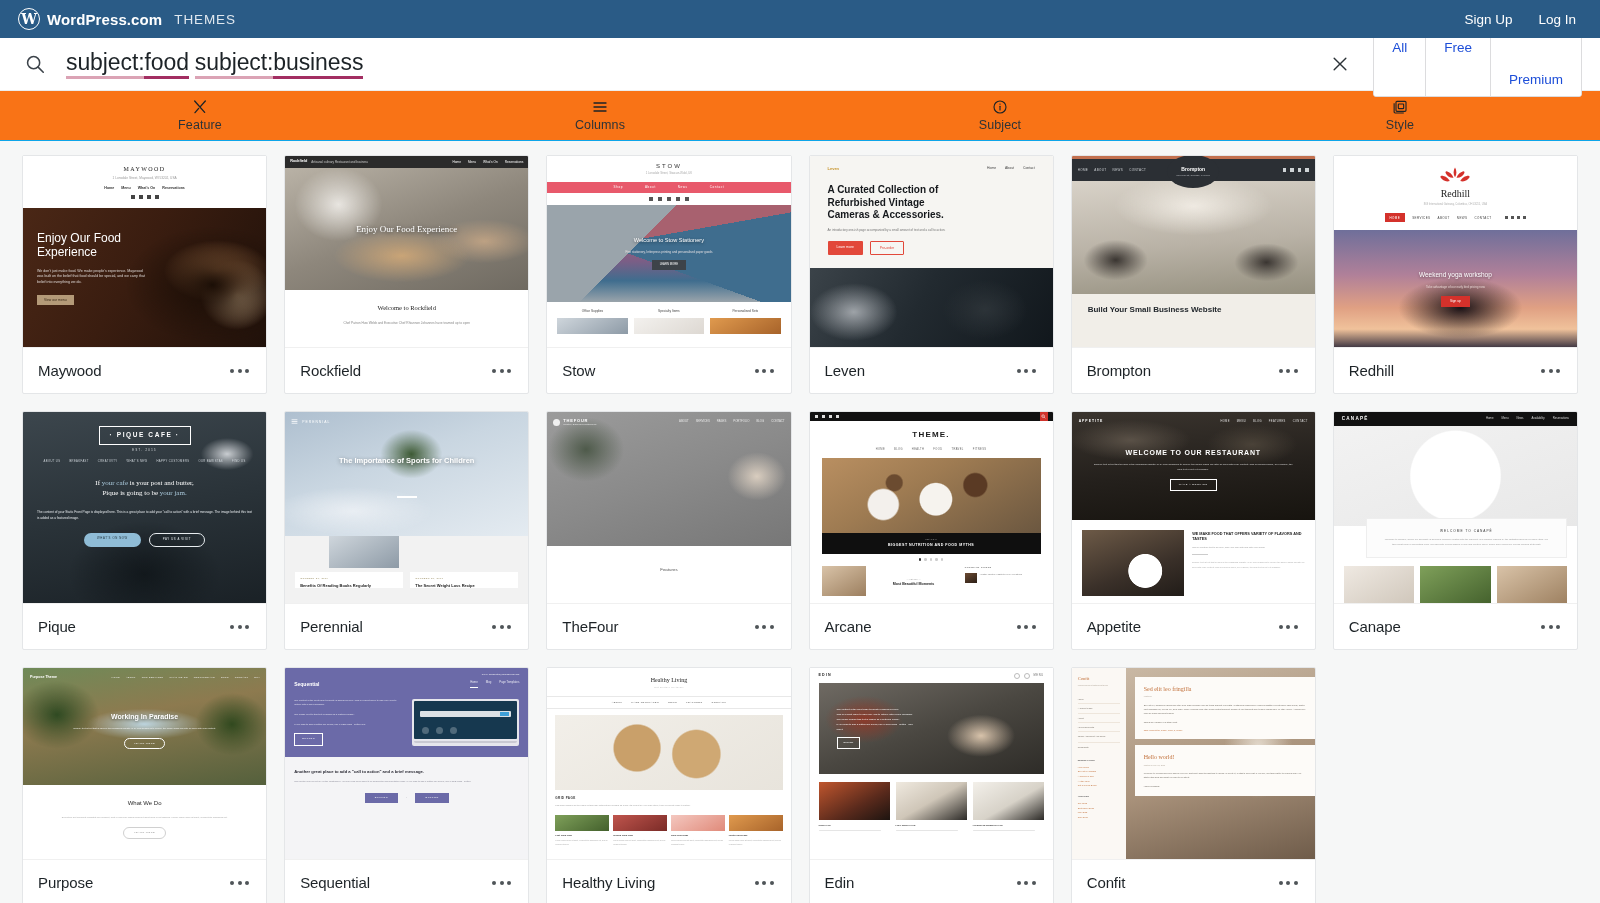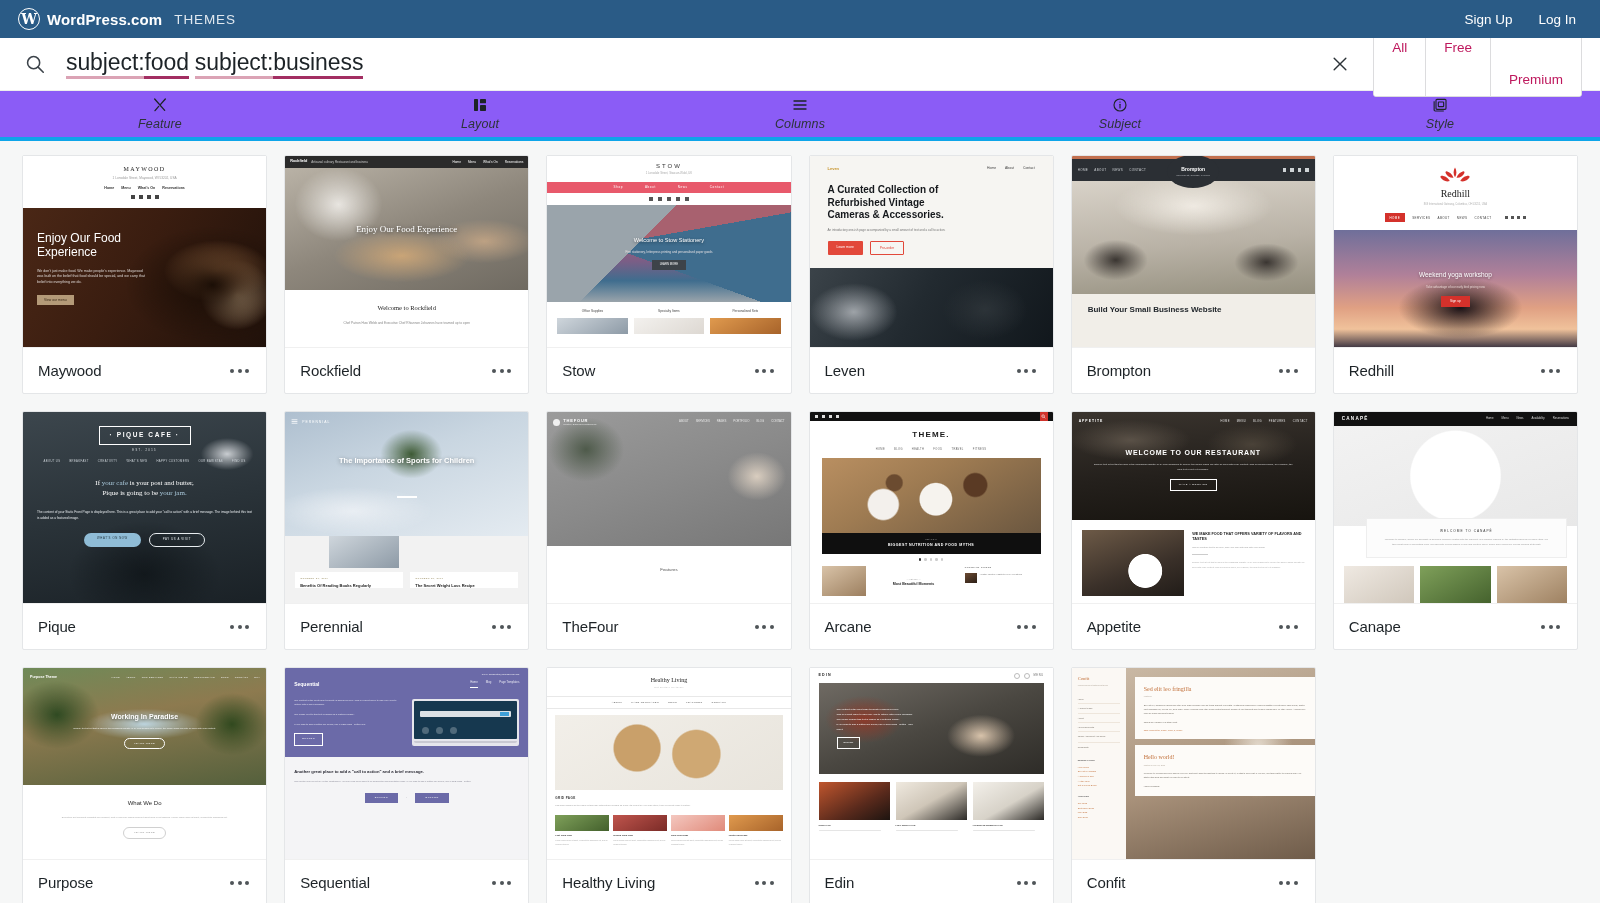--- a/index.html
+++ b/index.html
@@ -63,29 +63,29 @@
   .tok-gap { display: inline-block; width: 6px; }
   .clear-btn {
     width: 34px; height: 34px; display: flex; align-items: center; justify-content: center;
     cursor: pointer; color: #2c3338; margin-right: 16px;
   }
   .seg {
     display: flex; border: 1px solid #dcdcde; border-radius: 3px; overflow: hidden;
     background: #fff;
   }
   .seg-btn {
-    padding: 7px 18px; font-size: 13.5px; color: #be185d; cursor: pointer;
+    padding: 7px 18px; font-size: 13.5px; color: #1d4ed8; cursor: pointer;
     border-right: 1px solid #dcdcde; background: #fff; line-height: 1.3;
   }
   .seg-btn:last-child { border-right: none; margin-top: 32px; }
 
   
   .filterbar {
-    background: #8b5cf6; border-bottom: 4px solid #0ea5e9;
-    display: flex; height: 50px; font-style: italic;
+    background: #f97316; border-bottom: 1px solid #0ea5e9;
+    display: flex; height: 50px;
   }
   .filter-tab {
     flex: 1 1 0; display: flex; flex-direction: column; align-items: center;
     justify-content: center; gap: 4px; cursor: pointer; color: #2c3338;
   }
   .filter-tab .fi { height: 15px; display: flex; align-items: center; justify-content: center; }
   .filter-tab .fl { font-size: 12.5px; color: #2c3338; letter-spacing: .1px; }
 
   
   .grid {
@@ -272,30 +272,20 @@
 <div class="filterbar">
   <div class="filter-tab">
     <span class="fi">
       <svg viewBox="0 0 24 24" width="16" height="16" fill="none" stroke="#1d2327" stroke-width="2" stroke-linecap="round">
         <line x1="4" y1="3" x2="19" y2="20"></line>
           <line x1="20" y1="3" x2="12.5" y2="11.5"></line>
           <line x1="10" y1="14" x2="4.5" y2="20.5"></line>
       </svg>
     </span>
     <span class="fl">Feature</span>
-  </div>
-  <div class="filter-tab">
-    <span class="fi">
-      <svg viewBox="0 0 24 24" width="16" height="16" fill="#1d2327">
-        <rect x="3" y="3" width="6" height="18" rx="1"></rect>
-          <rect x="12" y="3" width="9" height="6.5" rx="1"></rect>
-          <rect x="12" y="12" width="9" height="9" rx="1"></rect>
-      </svg>
-    </span>
-    <span class="fl">Layout</span>
   </div>
   <div class="filter-tab">
     <span class="fi">
       <svg viewBox="0 0 24 24" width="16" height="16" stroke="#1d2327" stroke-width="2" stroke-linecap="round">
         <line x1="3" y1="6" x2="21" y2="6"></line>
           <line x1="3" y1="12" x2="21" y2="12"></line>
           <line x1="3" y1="18" x2="21" y2="18"></line>
       </svg>
     </span>
     <span class="fl">Columns</span>

